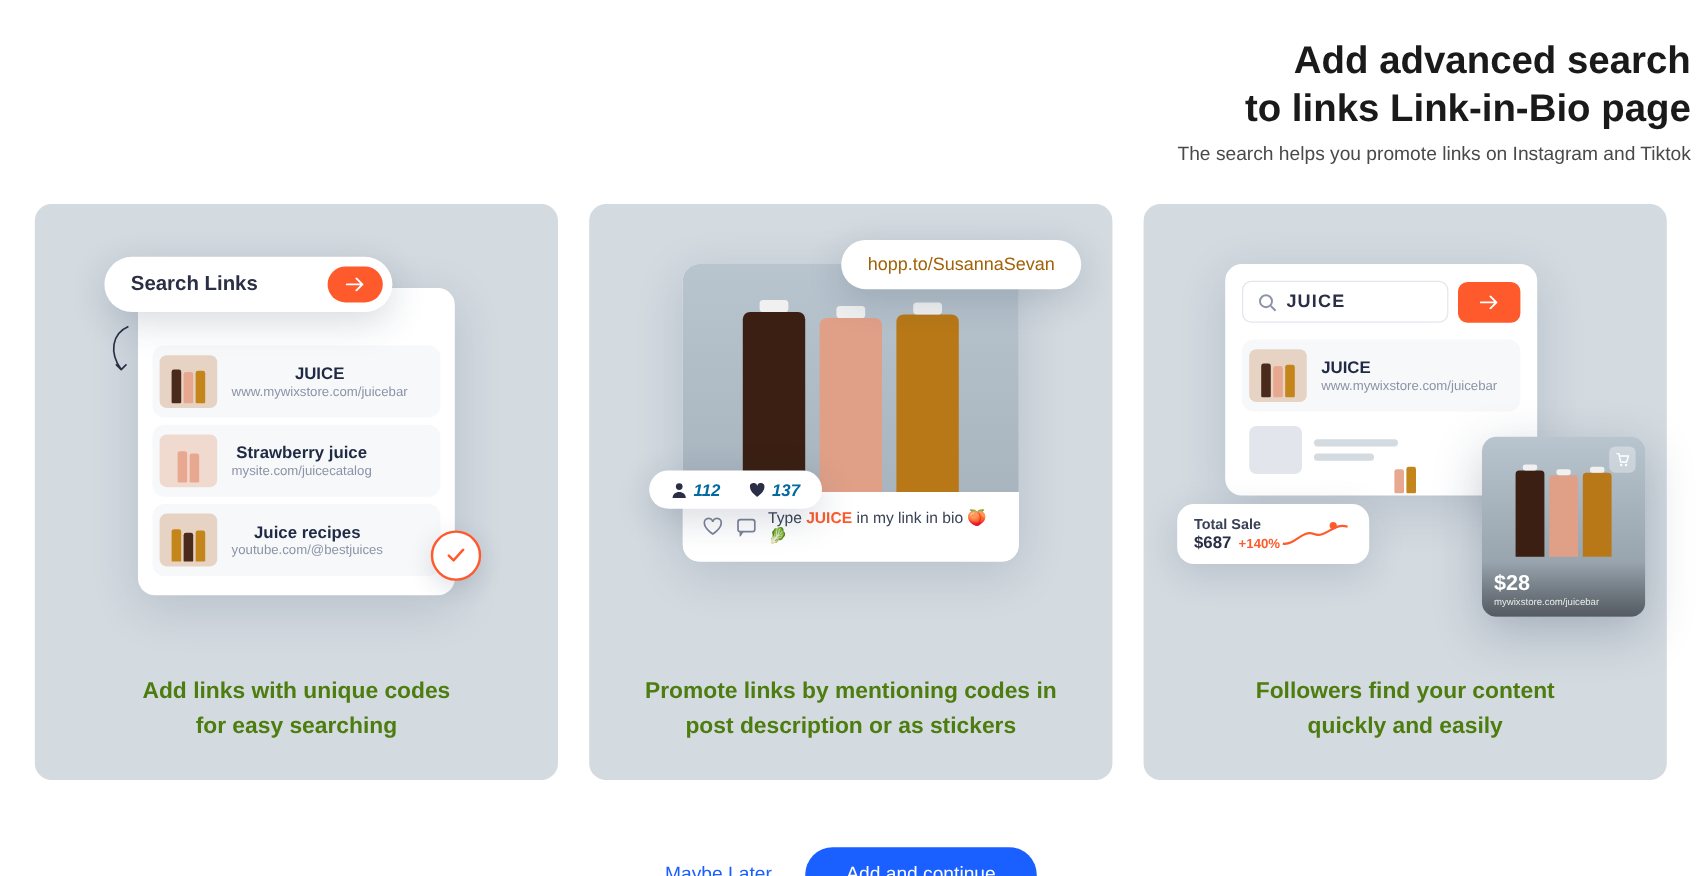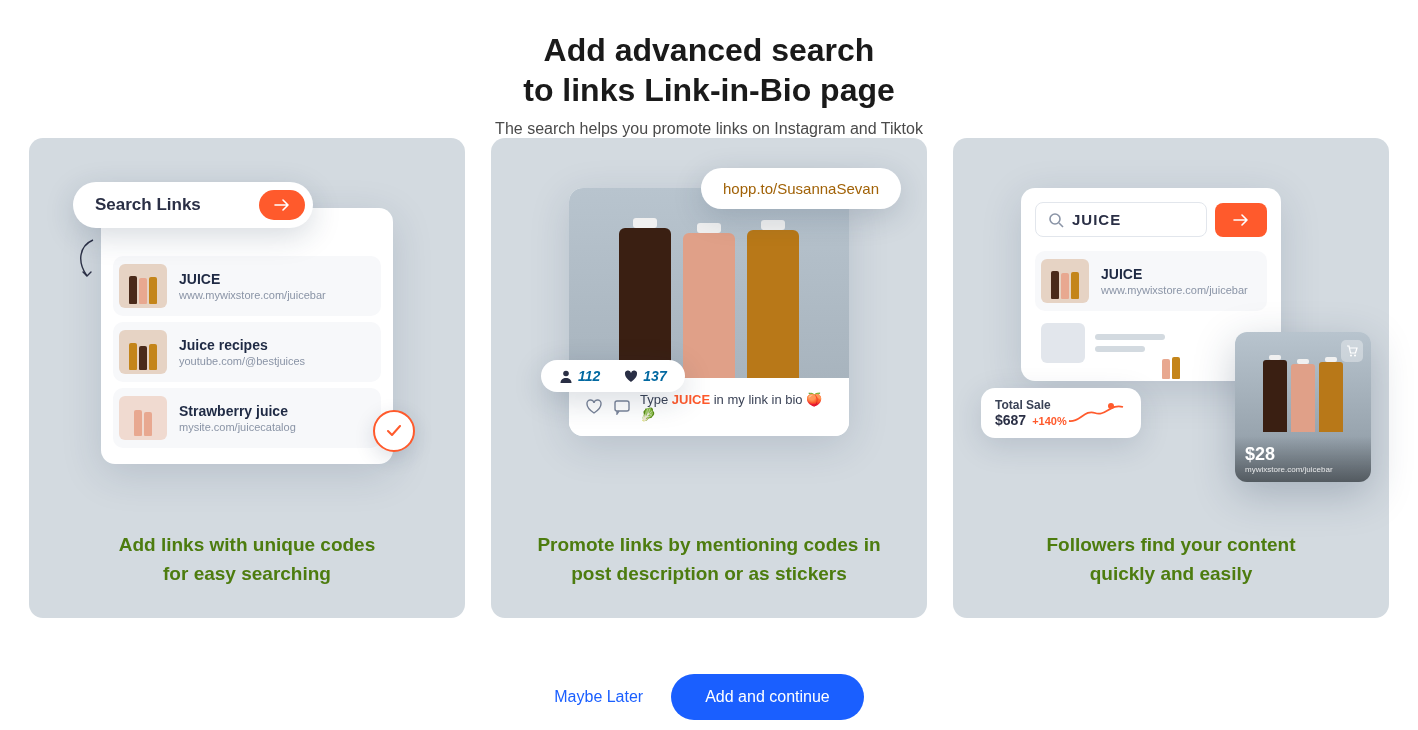--- a/index.html
+++ b/index.html
@@ -4,21 +4,21 @@
   <style>
     * { margin: 0; padding: 0; box-sizing: border-box; }
     body {
       font-family: -apple-system, BlinkMacSystemFont, 'Segoe UI', Helvetica, Arial, sans-serif;
       background: #fff;
       color: #1a1a1a;
       width: 1418px;
       padding: 30px 0 40px;
     }
     .container { max-width: 1400px; margin: 0 auto; }
-    .header { text-align: center; }
+    .header { text-align: right; margin-bottom: 32px; }
     .title { font-size: 32px; font-weight: 700; line-height: 1.25; color: #1a1a1a; }
     .subtitle { font-size: 16px; color: #4a4a4a; margin-top: 10px; }
     .cards { display: flex; gap: 26px; justify-content: center; padding: 0 20px; }
     .card {
       background: #d3dae0;
       border-radius: 14px;
       width: 440px;
       height: 480px;
       display: flex;
       flex-direction: column;
@@ -41,21 +41,21 @@
       flex: 0 0 auto;
     }
 
     
     .panel {
       background: #fff;
       border-radius: 14px;
       box-shadow: 0 10px 40px rgba(30,50,80,0.15);
       margin: 0 auto;
     }
-    .c1-panel { width: 292px; padding: 0; position: relative; margin-top: 20px; }
+    .c1-panel { width: 264px; padding: 0; position: relative; margin-top: 20px; text-align: center; }
     .search-pill {
       position: absolute;
       top: -26px; left: -28px;
       background: #fff;
       border-radius: 999px;
       display: flex;
       align-items: center;
       padding: 8px 8px 8px 22px;
       box-shadow: 0 8px 30px rgba(30,50,80,0.18);
       z-index: 5;
@@ -248,42 +248,42 @@
                     <div class="bottle b-pink"></div>
                     <div class="bottle b-amber"></div>
                   </div>
                 </div>
               <div class="link-meta">
                 <span class="link-title">JUICE</span>
                 <span class="link-url">www.mywixstore.com/juicebar</span>
               </div>
             </div>
             <div class="link-item">
+              <div class="thumb" style="background:#f0dad0">
+                  <div class="thumb-inner">
+                    <div class="bottle b-pink"></div>
+                    <div class="bottle b-pink" style="height:24px"></div>
+                  </div>
+                </div>
+              <div class="link-meta">
+                <span class="link-title">Strawberry juice</span>
+                <span class="link-url">mysite.com/juicecatalog</span>
+              </div>
+            </div>
+            <div class="link-item">
               <div class="thumb">
                   <div class="thumb-inner">
                     <div class="bottle b-amber"></div>
                     <div class="bottle b-dark" style="height:24px"></div>
                     <div class="bottle b-amber" style="height:26px"></div>
                   </div>
                 </div>
               <div class="link-meta">
                 <span class="link-title">Juice recipes</span>
                 <span class="link-url">youtube.com/@bestjuices</span>
-              </div>
-            </div>
-            <div class="link-item">
-              <div class="thumb" style="background:#f0dad0">
-                  <div class="thumb-inner">
-                    <div class="bottle b-pink"></div>
-                    <div class="bottle b-pink" style="height:24px"></div>
-                  </div>
-                </div>
-              <div class="link-meta">
-                <span class="link-title">Strawberry juice</span>
-                <span class="link-url">mysite.com/juicecatalog</span>
               </div>
             </div>
           </div>
           <div class="check-badge">
             <svg width="16" height="12">
                 <path d="M2 6l4 4 8-9" stroke="#ff5a2c" stroke-width="2" fill="none" stroke-linecap="round" stroke-linejoin="round"></path>
               </svg>
           </div>
         </div>
       </div>

